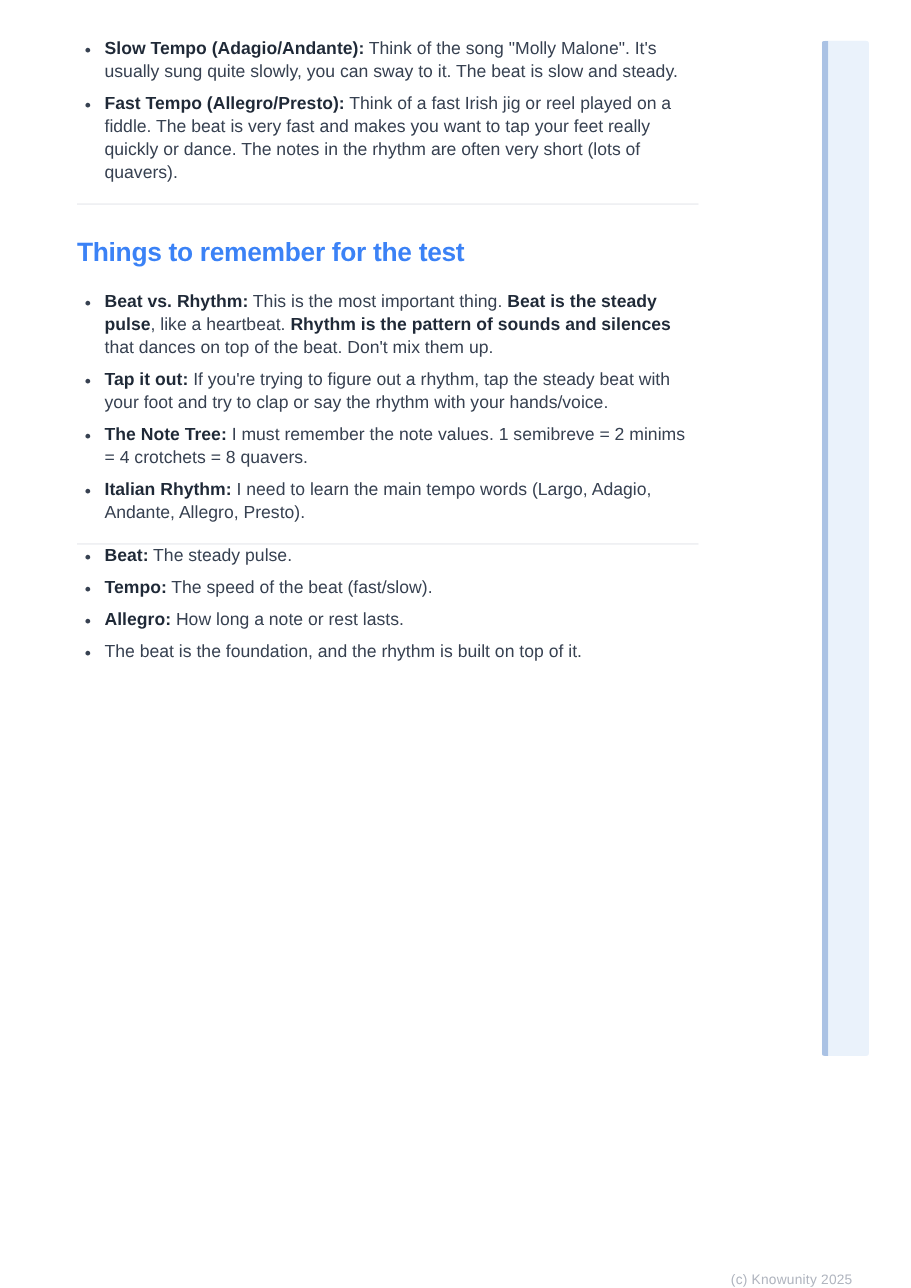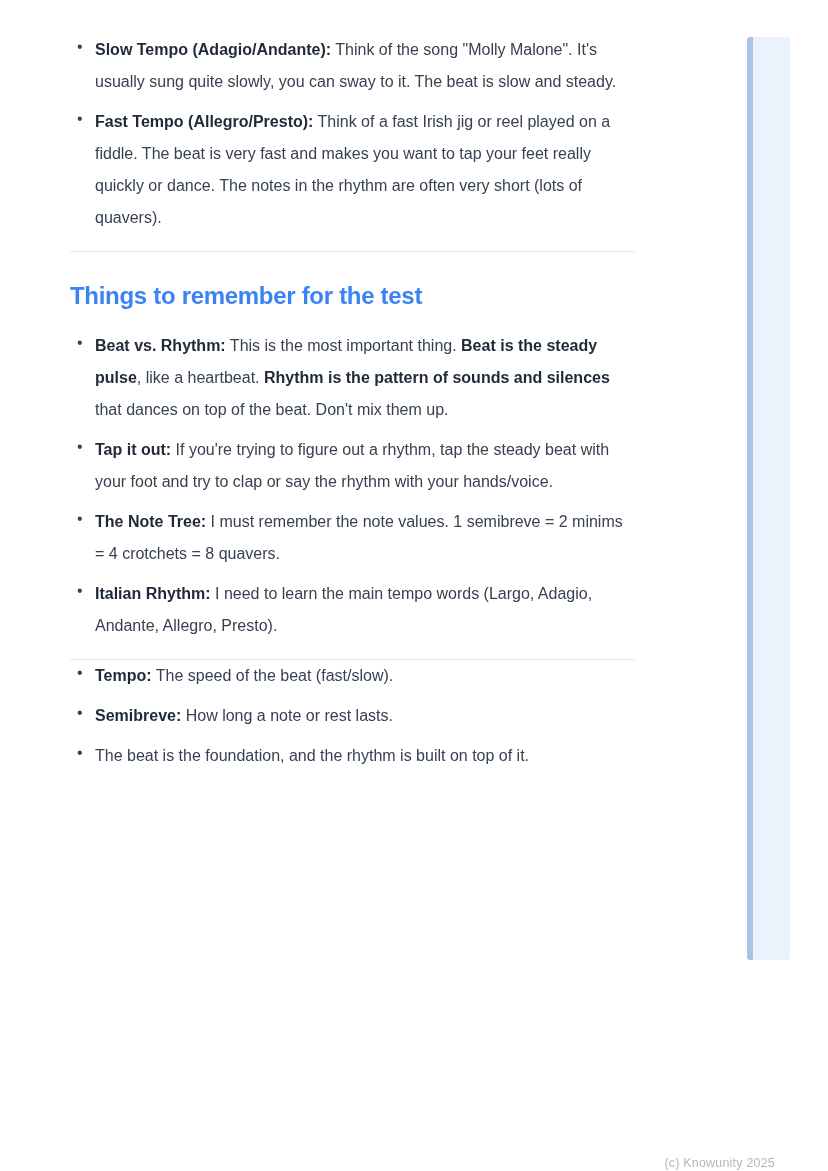--- a/index.html
+++ b/index.html
@@ -19,21 +19,21 @@
     position: absolute;
     left: 70px; top: 34px;
     width: 565px;
     color: var(--body-text, #374151);
     font-size: 16px;
   }
   ul.bullets { list-style: none; }
   ul.bullets li {
     position: relative;
     padding-left: 25px;
-    line-height: 32px;
+    line-height: 21px;
     margin-bottom: 8px;
     color: var(--body-text, #374151);
   }
   ul.bullets li::before {
     content: "\2022";
     position: absolute;
     left: 7px; top: 0;
     color: var(--body-text, #374151);
     font-size: 16px;
     line-height: 25px;
@@ -88,22 +88,23 @@
     <ul class="bullets">
         <li><strong>Beat vs. Rhythm:</strong><span> This is the most important thing. </span><strong>Beat is the steady pulse</strong><span>, like a heartbeat. </span><strong>Rhythm is the pattern of sounds and silences</strong><span> that dances on top of the beat. Don't mix them up.</span></li>
         <li><strong>Tap it out:</strong><span> If you're trying to figure out a rhythm, tap the steady beat with your foot and try to clap or say the rhythm with your hands/voice.</span></li>
         <li><strong>The Note Tree:</strong><span> I must remember the note values. 1 semibreve = 2 minims = 4 crotchets = 8 quavers.</span></li>
         <li><strong>Italian Rhythm:</strong><span> I need to learn the main tempo words (Largo, Adagio, Andante, Allegro, Presto).</span></li>
       </ul>
 
     <hr class="divider">
 
     <ul class="bullets">
+        <li><strong>Beat:</strong><span> The steady pulse.</span></li>
         <li><strong>Tempo:</strong><span> The speed of the beat (fast/slow).</span></li>
-        <li><strong>Semibreve:</strong><span> How long a note or rest lasts.</span></li>
+        <li><strong>Allegro:</strong><span> How long a note or rest lasts.</span></li>
         <li><span>The beat is the foundation, and the rhythm is built on top of it.</span></li>
       </ul>
 
   </div>
 
   <div class="side-strip"></div>
 
   <div class="footer">(c) Knowunity 2025</div>
 </div>
 

